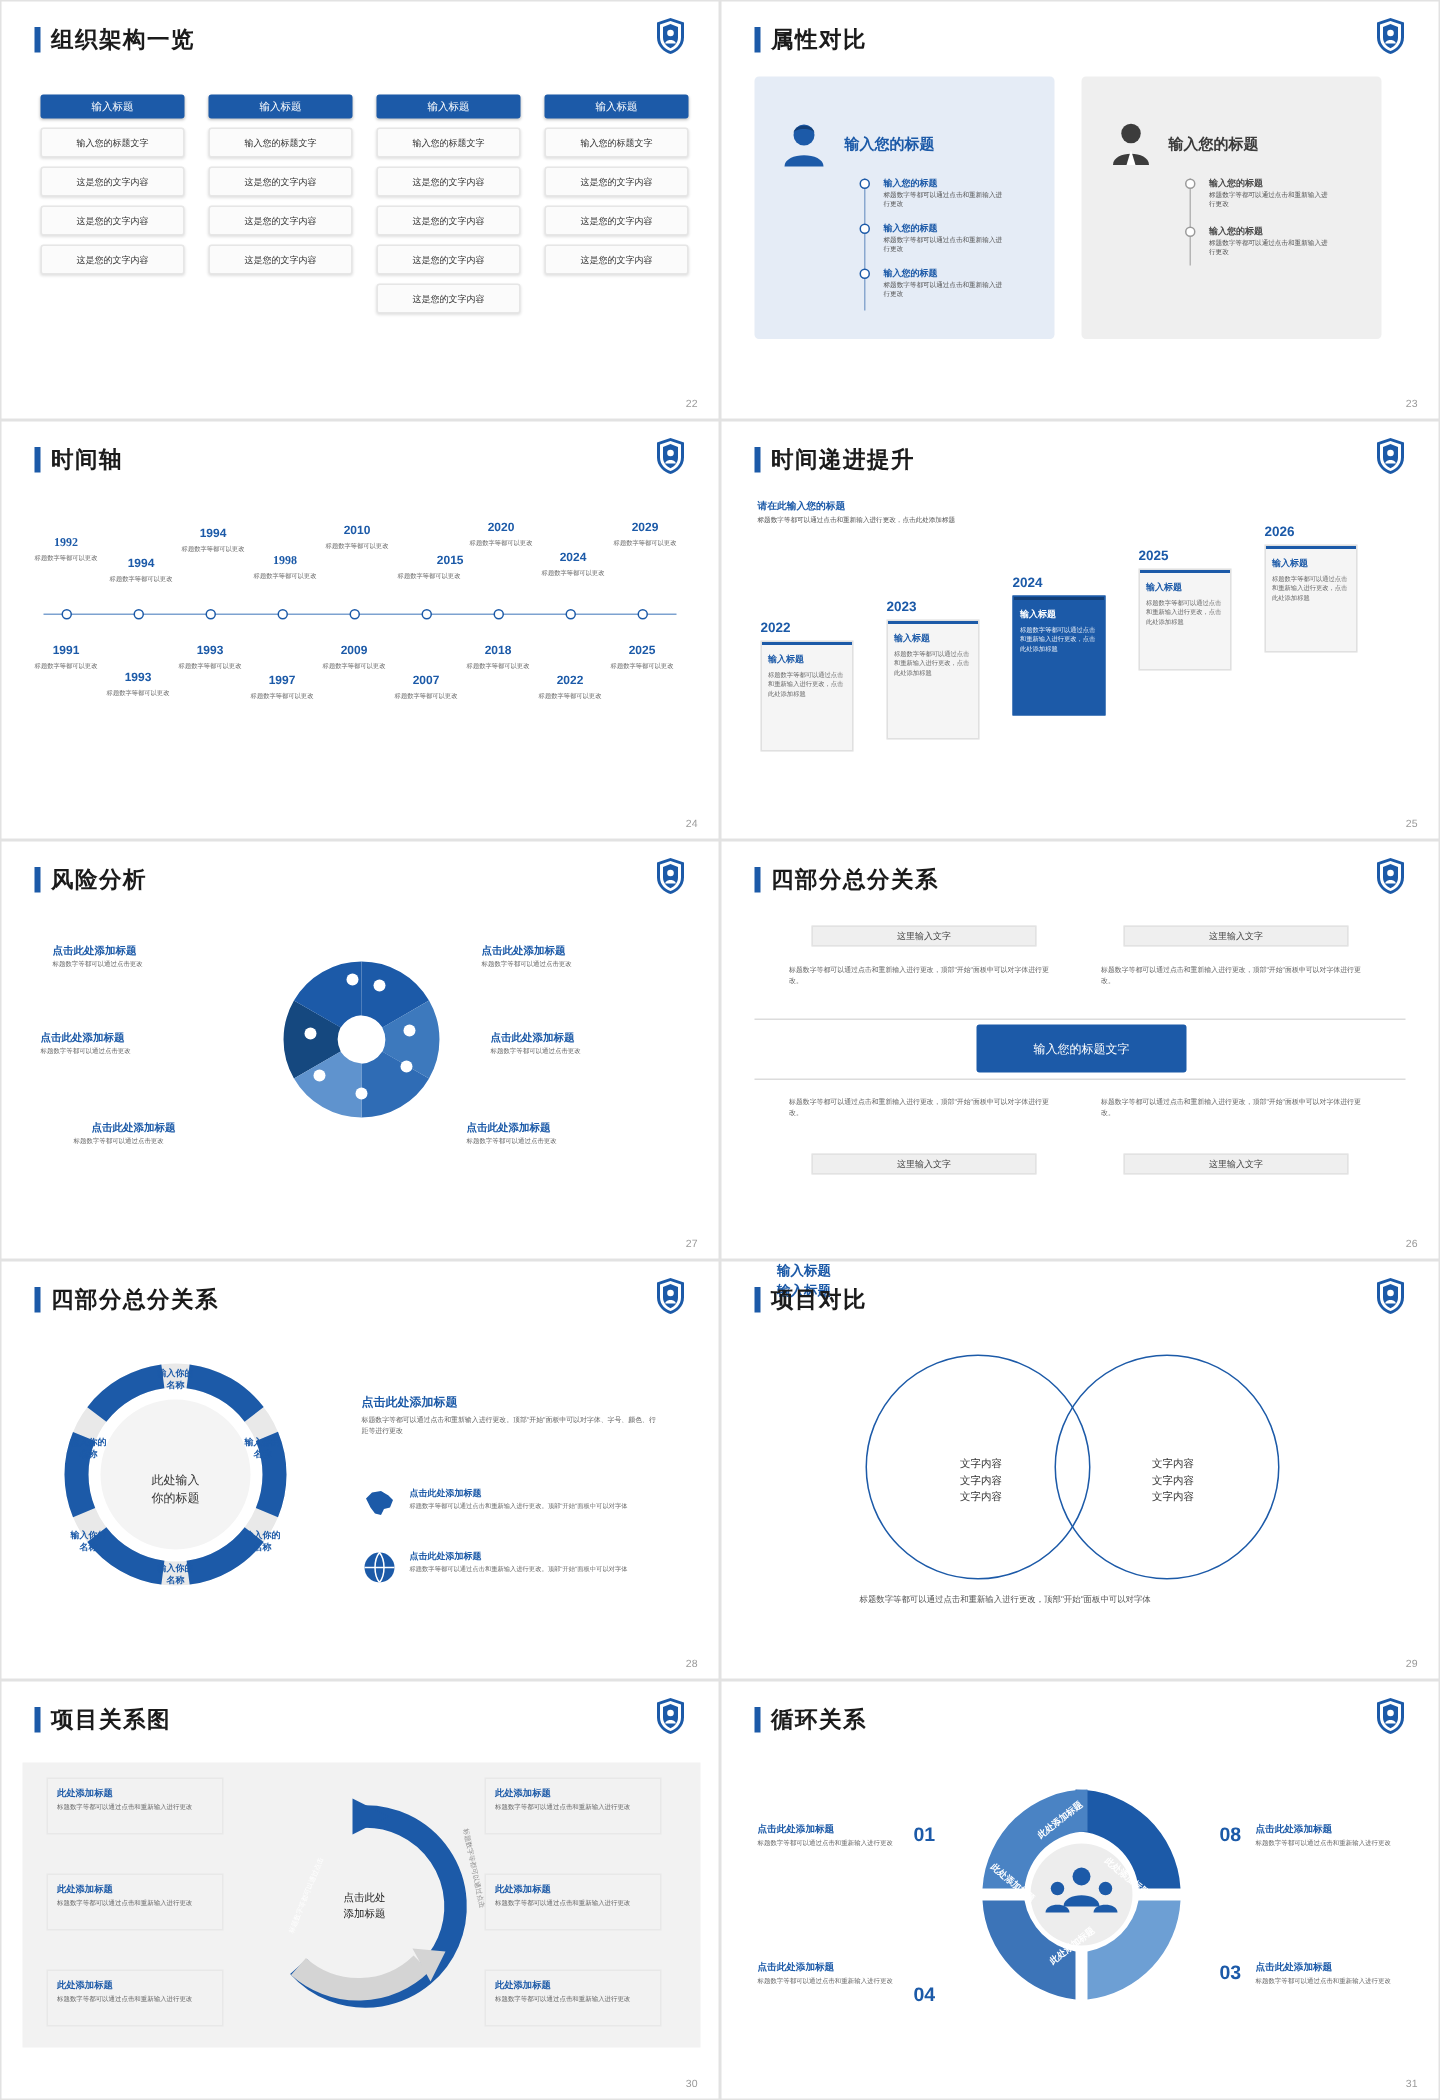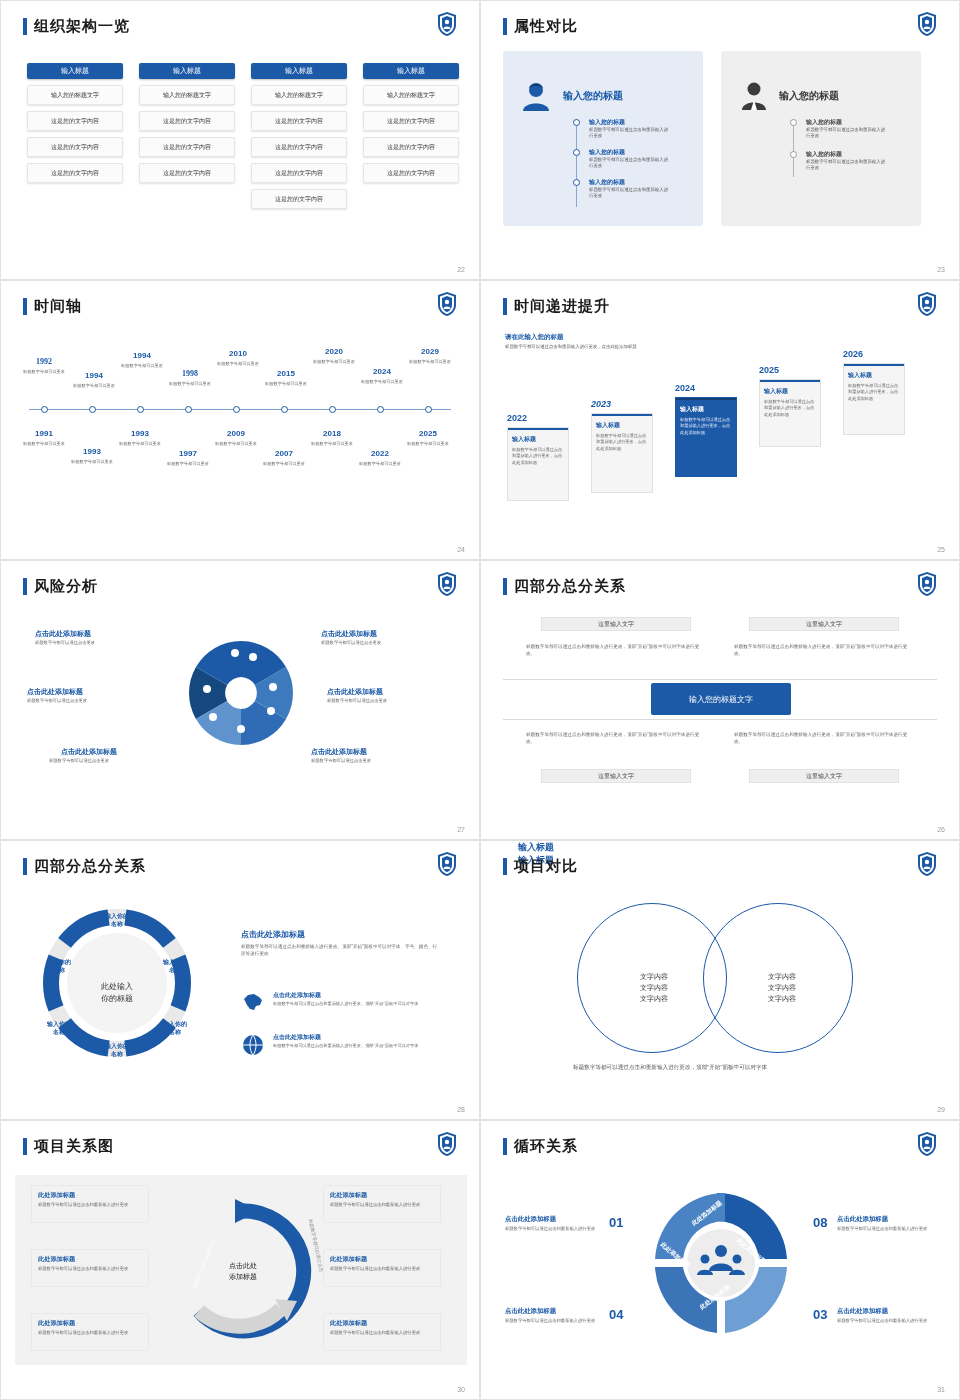--- a/index.html
+++ b/index.html
@@ -246,21 +246,21 @@
     <div class="yr" style="left:20px; top:76px;font-family:Liberation Serif, serif;">1992</div>
     <div class="yrtxt" style="left:20px; top:88px;">标题数字等都可以更改</div>
     <div class="yr" style="left:70px; top:90px;">1994</div>
     <div class="yrtxt" style="left:70px; top:102px;">标题数字等都可以更改</div>
     <div class="yr" style="left:118px; top:70px;">1994</div>
     <div class="yrtxt" style="left:118px; top:82px;">标题数字等都可以更改</div>
     <div class="yr" style="left:166px; top:88px;font-family:Liberation Serif, serif;">1998</div>
     <div class="yrtxt" style="left:166px; top:100px;">标题数字等都可以更改</div>
     <div class="yr" style="left:214px; top:68px;">2010</div>
     <div class="yrtxt" style="left:214px; top:80px;">标题数字等都可以更改</div>
-    <div class="yr" style="left:262px; top:88px;">2015</div>
+    <div class="yr" style="left:262px; top:88px;text-align:right;">2015</div>
     <div class="yrtxt" style="left:262px; top:100px;">标题数字等都可以更改</div>
     <div class="yr" style="left:310px; top:66px;">2020</div>
     <div class="yrtxt" style="left:310px; top:78px;">标题数字等都可以更改</div>
     <div class="yr" style="left:358px; top:86px;">2024</div>
     <div class="yrtxt" style="left:358px; top:98px;">标题数字等都可以更改</div>
     <div class="yr" style="left:406px; top:66px;">2029</div>
     <div class="yrtxt" style="left:406px; top:78px;">标题数字等都可以更改</div>
 
     <div class="yr" style="left:20px; top:148px;">1991</div>
     <div class="yrtxt" style="left:20px; top:160px;">标题数字等都可以更改</div>
@@ -302,21 +302,21 @@
     <div style="position:absolute;left:24px;top:52px;font-size:6.5px;font-weight:bold;color:#1c5aa8;">请在此输入您的标题</div>
     <div class="tiny" style="position:absolute;left:24px;top:63px;width:200px;">标题数字等都可以通过点击和重新输入进行更改，点击此处添加标题</div>
 
     <div class="pg-year" style="left:26px;top:132px;">2022</div>
     <div class="pg-card" style="left:26px;top:146px;height:74px;">
       <div class="bar"></div>
       <div class="pg-h">输入标题</div>
       <div class="pg-b">标题数字等都可以通过点击和重新输入进行更改，点击此处添加标题</div>
     </div>
 
-    <div class="pg-year" style="left:110px;top:118px;font-style:italic;">2023</div>
+    <div class="pg-year" style="left:110px;top:118px;">2023</div>
     <div class="pg-card" style="left:110px;top:132px;height:80px;">
       <div class="bar"></div>
       <div class="pg-h">输入标题</div>
       <div class="pg-b">标题数字等都可以通过点击和重新输入进行更改，点击此处添加标题</div>
     </div>
 
     <div class="pg-year" style="left:194px;top:102px;">2024</div>
     <div class="pg-card" style="left:194px;top:116px;height:80px;background:#1c5aa8;border-color:#1c5aa8;">
       <div class="bar" style="background:#123f78;"></div>
       <div class="pg-h" style="color:#fff;">输入标题</div>
@@ -629,20 +629,20 @@
     <div class="cy-b" style="left:24px; top:105px; width:98px;">标题数字等都可以通过点击和重新输入进行更改</div>
 
     <div class="cy-num" style="left:332px; top:94px;">08</div>
     <div class="cy-h" style="left:356px; top:94px;">点击此处添加标题</div>
     <div class="cy-b" style="left:356px; top:105px; width:100px;">标题数字等都可以通过点击和重新输入进行更改</div>
 
     <div class="cy-num" style="left:332px; top:186px;">03</div>
     <div class="cy-h" style="left:356px; top:186px;">点击此处添加标题</div>
     <div class="cy-b" style="left:356px; top:197px; width:100px;">标题数字等都可以通过点击和重新输入进行更改</div>
 
-    <div class="cy-num" style="left:128px; top:186px;">04</div>
+    <div class="cy-num" style="left:128px; top:201px;">04</div>
     <div class="cy-h" style="left:24px; top:186px;">点击此处添加标题</div>
     <div class="cy-b" style="left:24px; top:197px; width:98px;">标题数字等都可以通过点击和重新输入进行更改</div>
 
     <div class="pagenum">31</div>
   </div>
 
 </div>
 
 </body></html>

